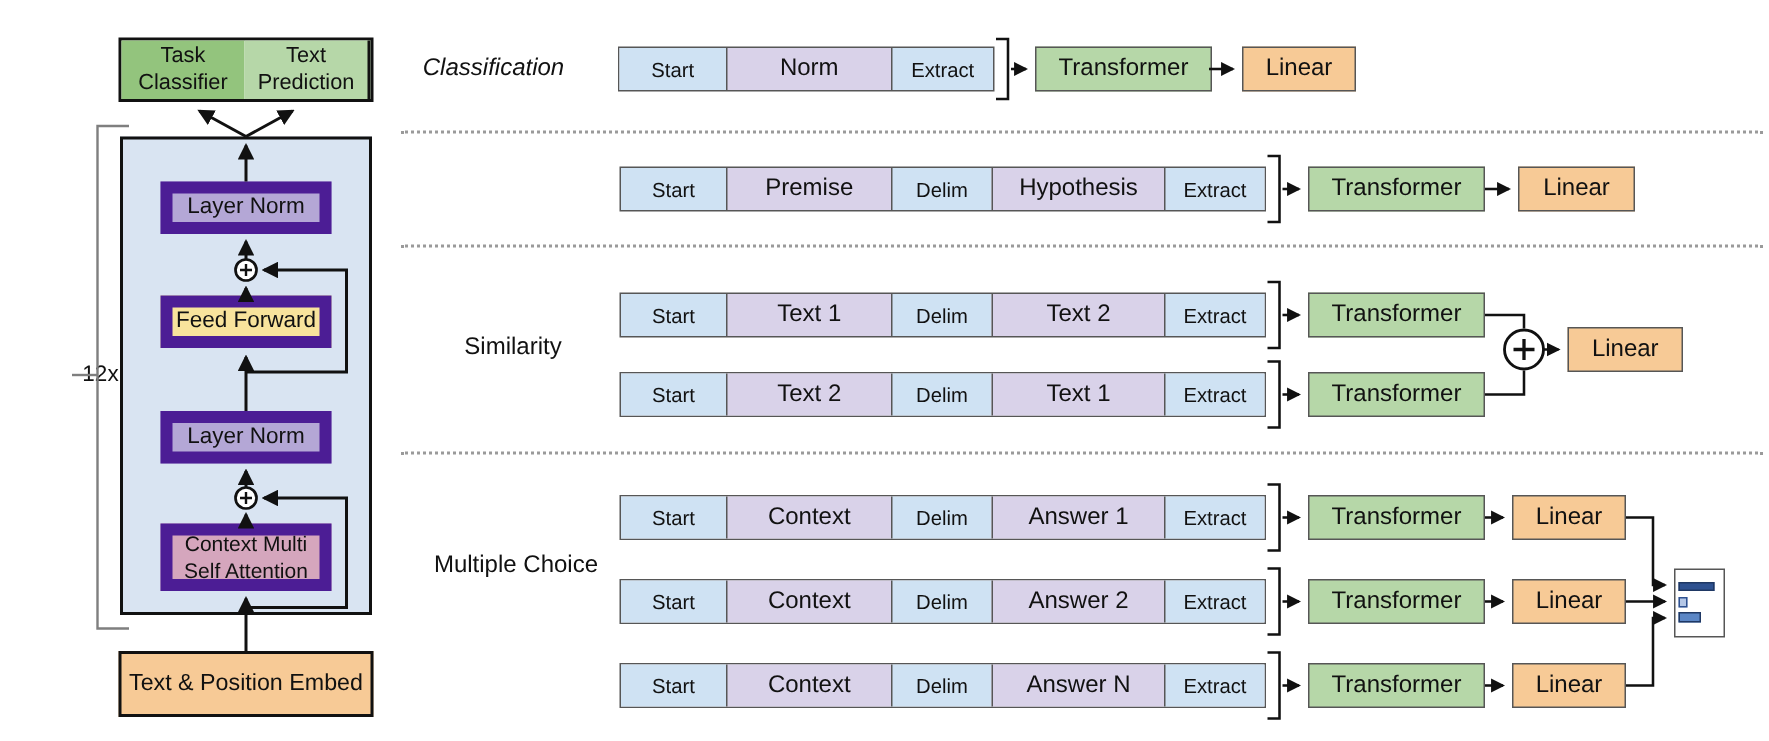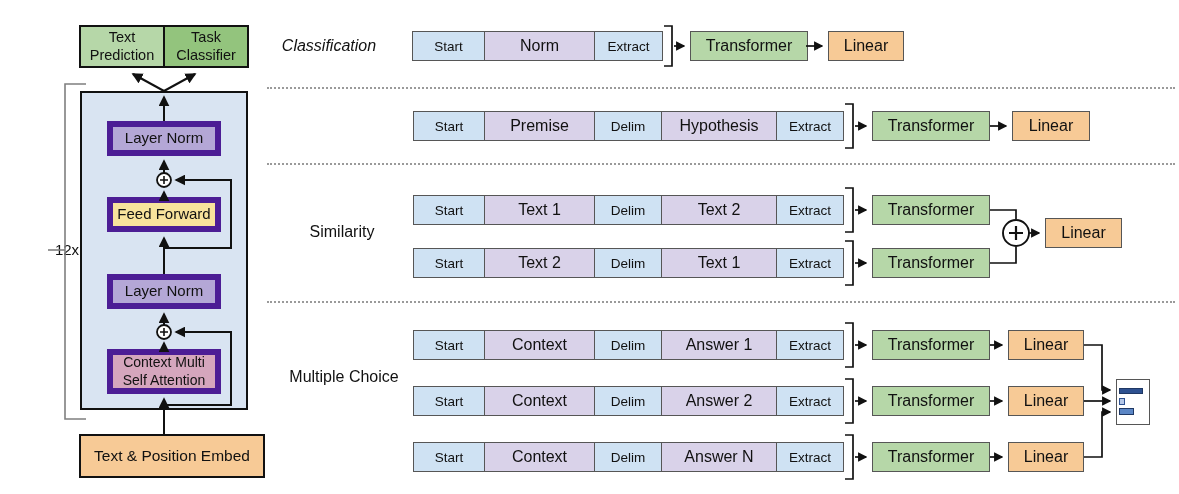--- a/index.html
+++ b/index.html
@@ -17,27 +17,27 @@
   .overlay{position:absolute;left:0;top:0;pointer-events:none;z-index:5;}
 
   
   .outbox{left:79px;top:25px;width:170px;height:43px;display:flex;border:2px solid #111;z-index:2;}
   .outcell{flex:1;display:flex;align-items:center;justify-content:center;text-align:center;
            font-size:14.5px;line-height:1.2;}
   .outcell.tp{background:var(--transformer-green,#b6d7a8);border-right:2px solid #111;}
   .outcell.tc{background:var(--task-classifier-green,#93c47d);}
   .bigbox{left:80px;top:91px;width:168px;height:319px;background:var(--container-blue,#d9e4f2);
           border:2px solid #111;z-index:1;}
-  .archblock{left:107px;width:114px;border:6px solid #4c1d95;display:flex;flex-direction:column;
+  .archblock{left:107px;width:114px;border:8px solid #4c1d95;display:flex;flex-direction:column;
              align-items:center;justify-content:center;text-align:center;font-size:15px;z-index:2;line-height:1.25;}
   .ln1{top:121px;height:35px;background:var(--layer-norm-purple,#b4a7d6);}
   .ff{top:197px;height:35px;background:var(--feed-forward-yellow,#f8e39c);}
   .ln2{top:274px;height:35px;background:var(--layer-norm-purple,#b4a7d6);}
   .mmsa{top:349px;height:45px;background:var(--attention-pink,#d5a6bd);font-size:14px;}
-  .embed{left:79px;top:434px;width:186px;height:44px;background:var(--linear-orange,#f7ca96);
+  .embed{left:79px;top:434px;width:170px;height:44px;background:var(--linear-orange,#f7ca96);
          border:2px solid #111;display:flex;align-items:center;justify-content:center;font-size:15.5px;z-index:2;}
   .repeat{left:14px;top:241px;width:34px;height:18px;font-size:15px;text-align:center;margin-left:36px;}
 
   
   .rowlabel{width:160px;height:20px;font-size:16px;text-align:center;z-index:2;}
   .bar{display:flex;height:30px;border:1.6px solid #565656;z-index:2;background:#fff;}
   .cell{display:flex;align-items:center;justify-content:center;border-left:1.6px solid #565656;
         font-size:13.5px;}
   .cell:first-child{border-left:none;}
   .cell.blue{background:var(--cell-blue,#cfe2f3);}
@@ -59,22 +59,22 @@
   .cls-start{flex:0 0 71px;} .cls-text{flex:0 0 110px;} .cls-extract{flex:1;}
 </style>
 </head>
 <body>
 
 <div class="canvas">
 
   <div class="abs bigbox"></div>
 
   <div class="abs outbox">
+    <div class="outcell tc">Task Classifier</div>
     <div class="outcell tp">Text Prediction</div>
-    <div class="outcell tc">Task Classifier</div>
   </div>
 
   <div class="abs archblock ln1">Layer Norm</div>
   <div class="abs archblock ff">Feed Forward</div>
   <div class="abs archblock ln2">Layer Norm</div>
   <div class="abs archblock mmsa">
     <span>Context Multi</span>
     <span>Self Attention</span>
   </div>
   <div class="abs embed">Text &amp; Position Embed</div>

